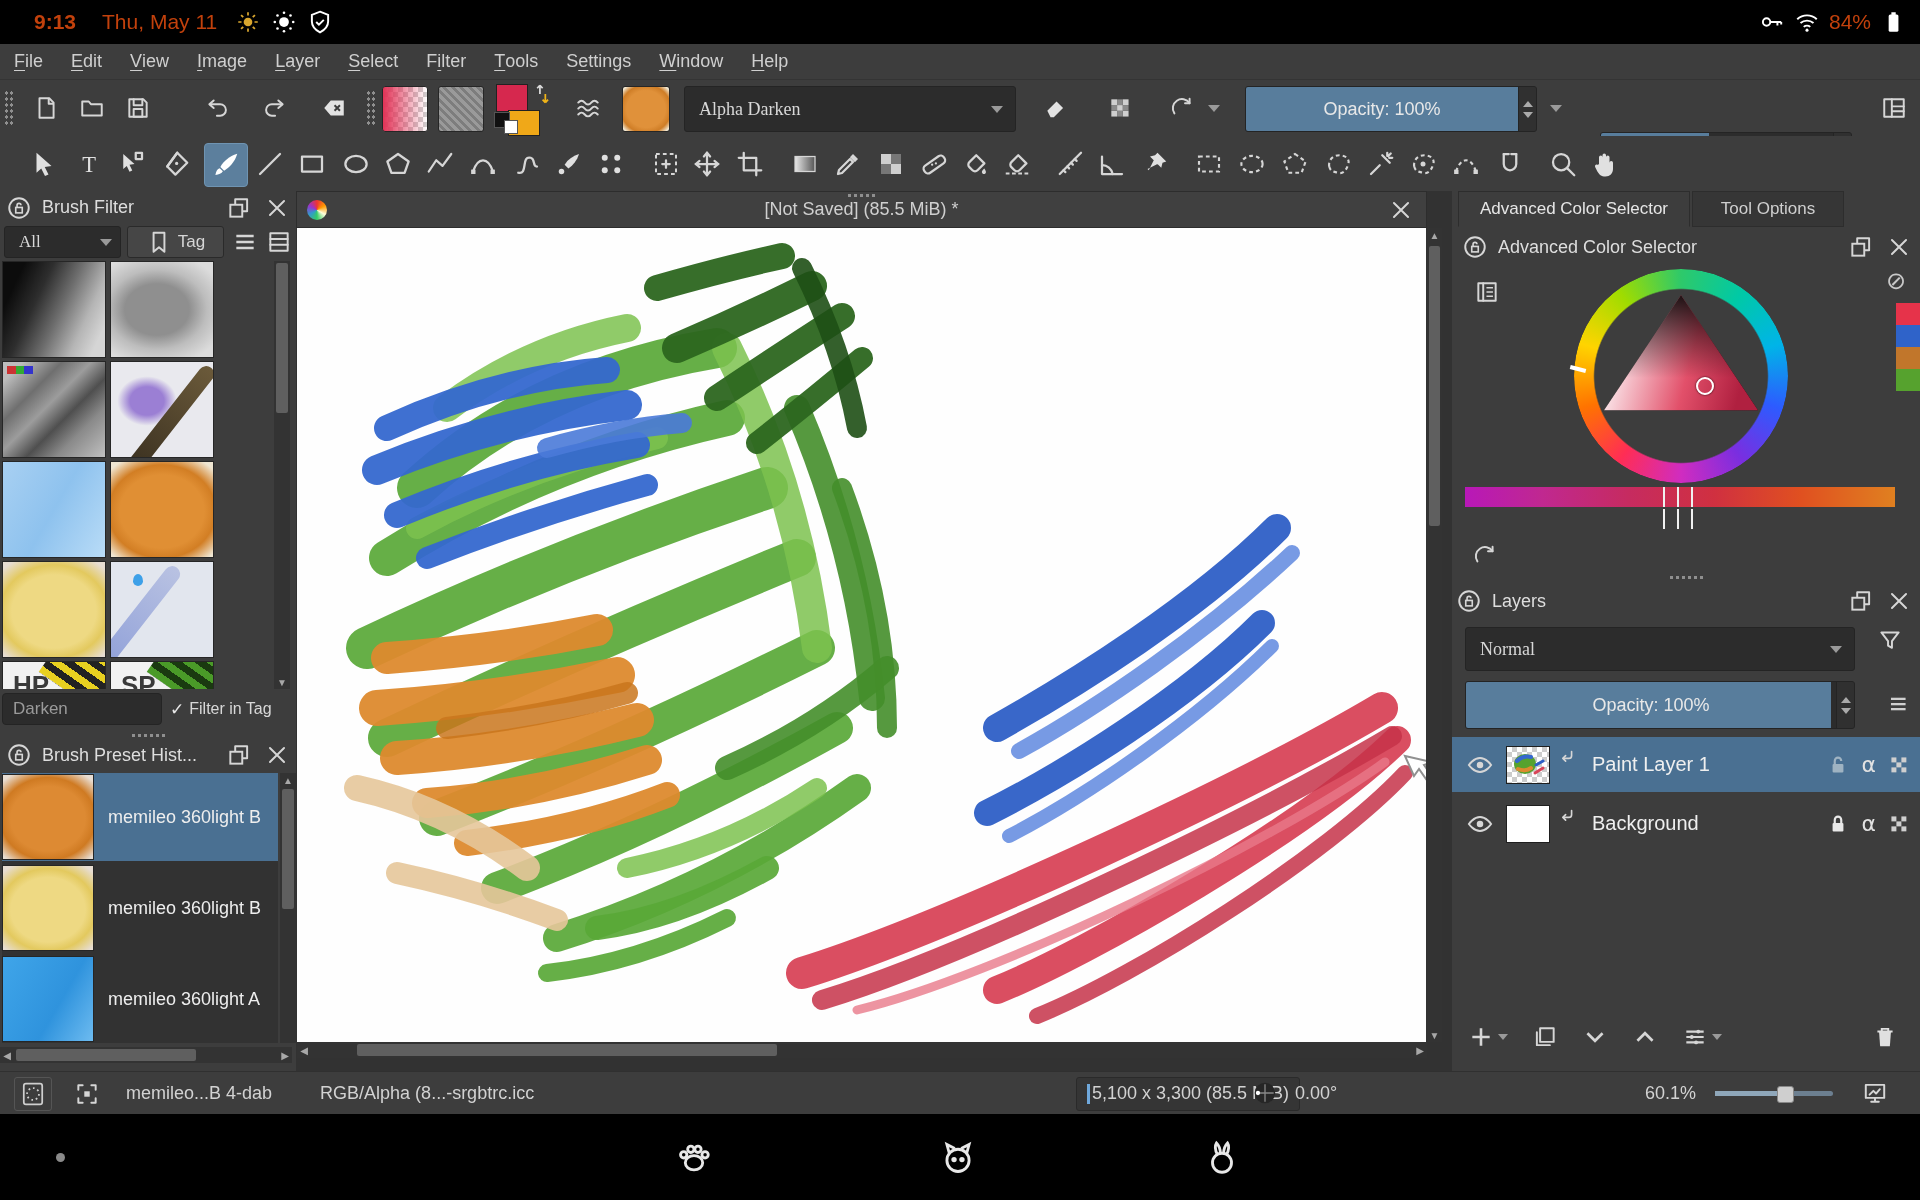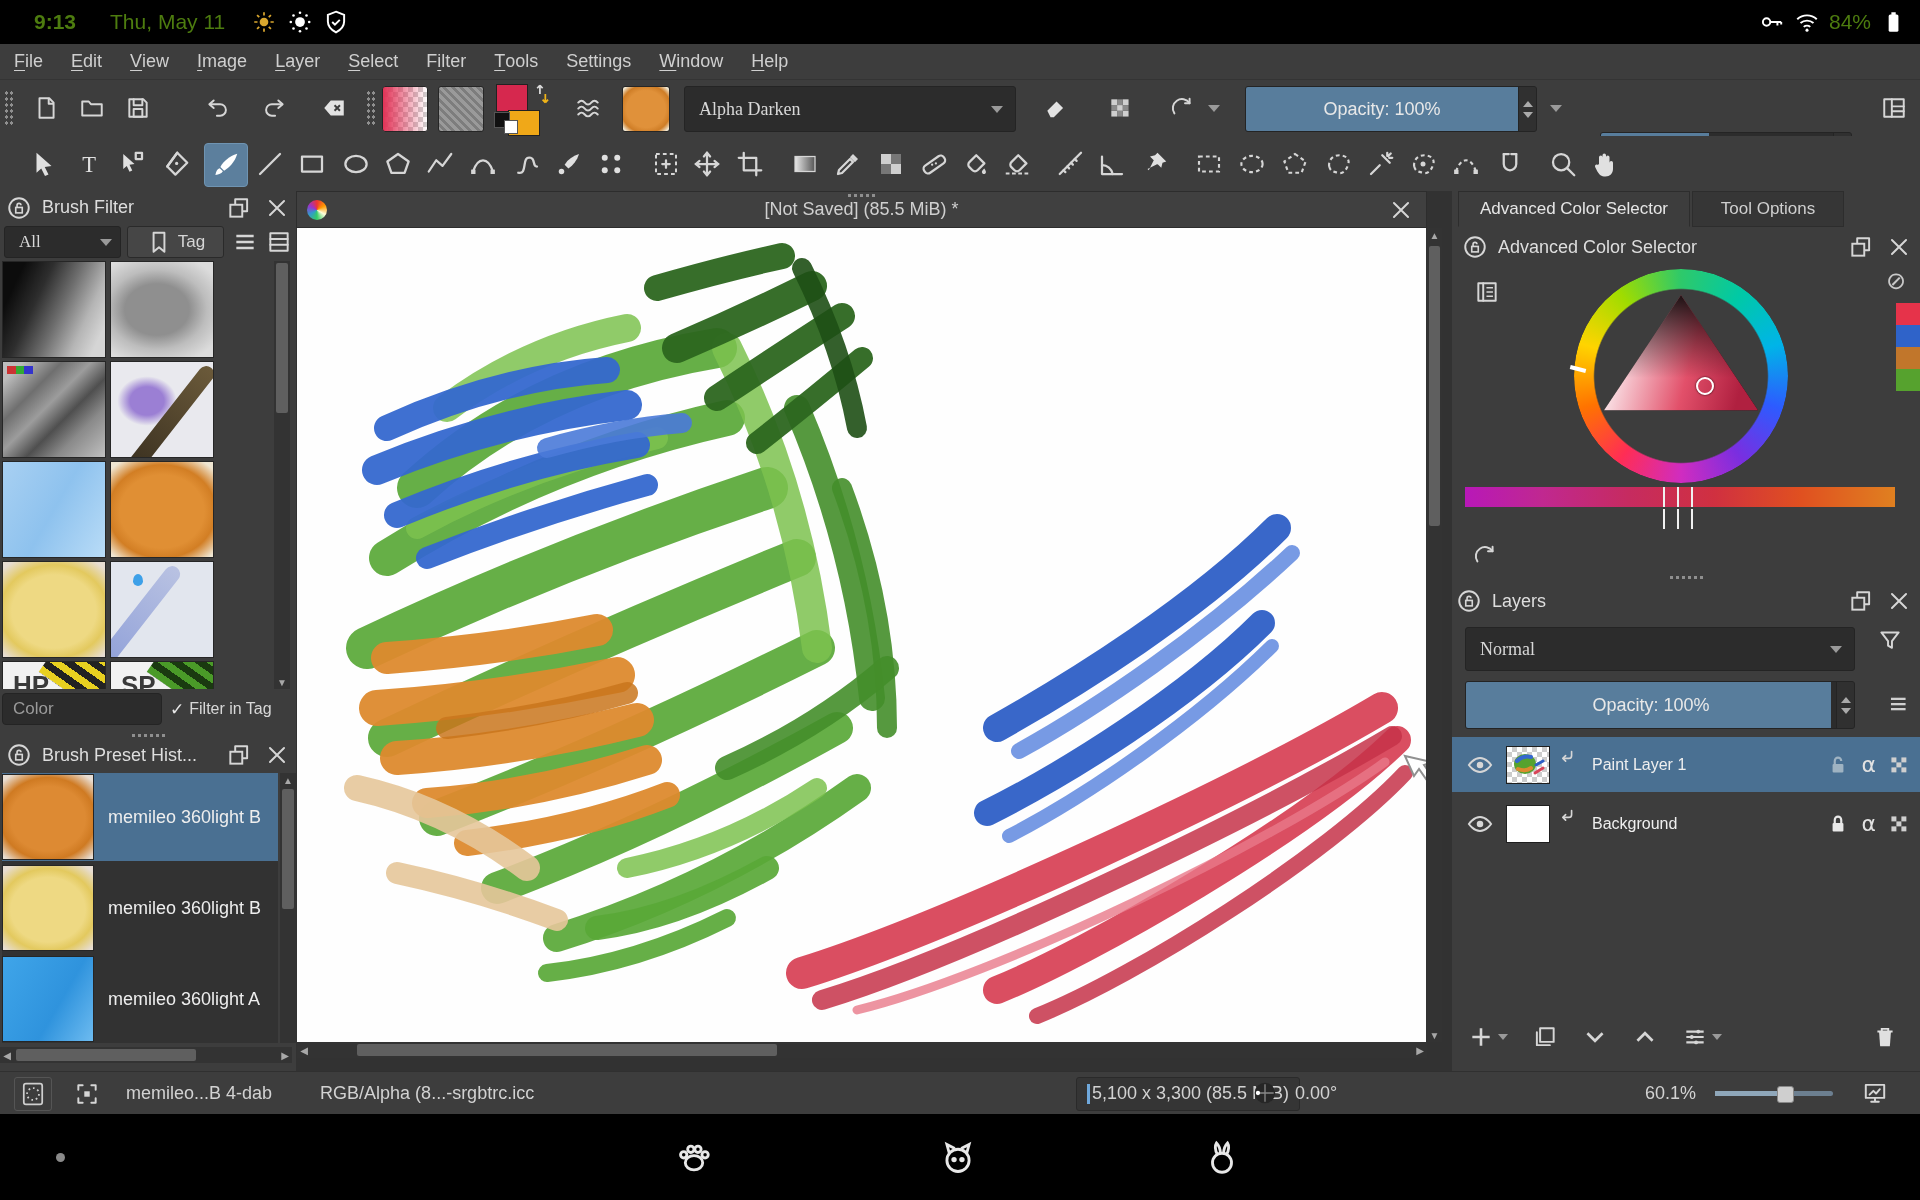--- a/index.html
+++ b/index.html
@@ -1,21 +1,21 @@
 <!DOCTYPE html>
 <html><head>
 <meta charset="utf-8">
 <style>
   html,body{margin:0;padding:0;background:#000;}
   .root{position:relative;width:1920px;height:1200px;background:#3d3d3d;overflow:hidden;
         font-family:"Liberation Sans","DejaVu Sans",sans-serif;color:#d6d6d6;-webkit-font-smoothing:antialiased;}
   .ic{display:inline-flex;align-items:center;justify-content:center;}
   .ic svg{display:block;}
   
-  #statusbar{position:absolute;left:0;top:0;width:1920px;height:44px;background:#000;display:flex;align-items:center;color:#4d7c0f;gap:8px;}
+  #statusbar{position:absolute;left:0;top:0;width:1920px;height:44px;background:#000;display:flex;align-items:center;color:#c2410c;}
   #sb-time{margin-left:34px;font-size:21px;font-weight:bold;}
   #sb-date{margin-left:26px;font-size:21px;}
   #sb-lefticons{margin-left:18px;display:flex;align-items:center;gap:10px;}
   #sb-right{margin-left:auto;margin-right:14px;display:flex;align-items:center;gap:9px;font-size:21px;}
   
   #menubar{position:absolute;left:0;top:44px;width:1920px;height:35px;background:#3d3d3d;border-bottom:1px solid #343434;display:flex;align-items:center;font-size:18px;color:#cfcfcf;}
   .menu-item{padding:0 14px;height:100%;display:flex;align-items:center;cursor:default;}
   .menu-item u{text-decoration:underline;text-underline-offset:3px;}
   
   #toolbar1{position:absolute;left:0;top:80px;width:1920px;height:56px;background:#3d3d3d;}
@@ -122,21 +122,21 @@
   #blend-row{position:absolute;left:13px;top:436px;width:442px;height:44px;}
   #blend-combo{width:388px;height:42px;}
   #blend-funnel{position:absolute;right:4px;top:0px;}
   #opacity-row{position:absolute;left:13px;top:490px;width:442px;height:48px;}
   #layers-opacity{width:388px;height:46px;}
   #opacity-menu{position:absolute;right:0px;top:8px;font-size:30px;color:#d0d0d0;line-height:1;}
   .layer-row{position:absolute;left:0;width:468px;height:55px;display:flex;align-items:center;background:#3d3d3d;}
   .layer-row.sel{background:#4a7092;}
   .layer-eye{margin-left:14px;}
   .layer-thumb{margin-left:12px;width:44px;height:38px;border:1px solid #1f1f1f;box-sizing:border-box;flex:none;}
-  .layer-name{margin-left:14px;font-size:16px;color:#efefef;flex:1;white-space:nowrap;overflow:hidden;}
+  .layer-name{margin-left:14px;font-size:20px;color:#efefef;flex:1;white-space:nowrap;overflow:hidden;}
   .layer-icons{display:flex;align-items:center;gap:10px;margin-right:8px;}
   .alpha-g{font-size:22px;color:#e2e2e2;font-family:"DejaVu Sans",sans-serif;}
   #layer-btns{position:absolute;left:0;top:818px;width:468px;height:56px;display:flex;align-items:center;}
   .lb{margin-left:16px;display:flex;align-items:center;}
   .mini-arrow{width:0;height:0;border-left:5px solid transparent;border-right:5px solid transparent;border-top:6px solid #9a9a9a;margin-left:4px;}
   
   #footer{position:absolute;left:0;top:1071px;width:1920px;height:43px;background:#3d3d3d;border-top:1px solid #303030;display:flex;align-items:center;font-size:18px;color:#d2d2d2;}
   #f-selicon{margin-left:14px;width:36px;height:32px;border:1px solid #555;border-radius:3px;display:flex;align-items:center;justify-content:center;}
   #f-dims{background:#353535;border:1px solid #2a2a2a;border-radius:3px;height:32px;display:flex;align-items:center;padding:0 10px;position:absolute;left:1076px;}
   #f-dims .caret{width:3px;height:20px;background:#6fa8dc;margin-right:2px;}
@@ -669,21 +669,21 @@
               <rect x="4" y="4" width="16" height="16" stroke="#d6d6d6" fill="none" stroke-width="1.8" stroke-linecap="round" stroke-linejoin="round"></rect>
               <path d="M4 9.3h16M4 14.6h16" stroke="#d6d6d6" fill="none" stroke-width="1.8" stroke-linecap="round" stroke-linejoin="round"></path>
             </svg>
           </span>
       </div>
       <div id="bp-grid-sb">
         <div class="sb-thumb" style="top:2px;height:150px"></div>
         <div class="sb-arr" style="bottom:0">▼</div>
       </div>
       <div id="bp-search">
-        <div id="search-box">Color</div>
+        <div id="search-box">Darken</div>
         <div id="filter-tag">
           <span class="chk">✓</span>
           <span>Filter in Tag</span>
         </div>
       </div>
       <div id="hist-handle" class="dots-handle">
           <i></i>
           <i></i>
           <i></i>
           <i></i>

